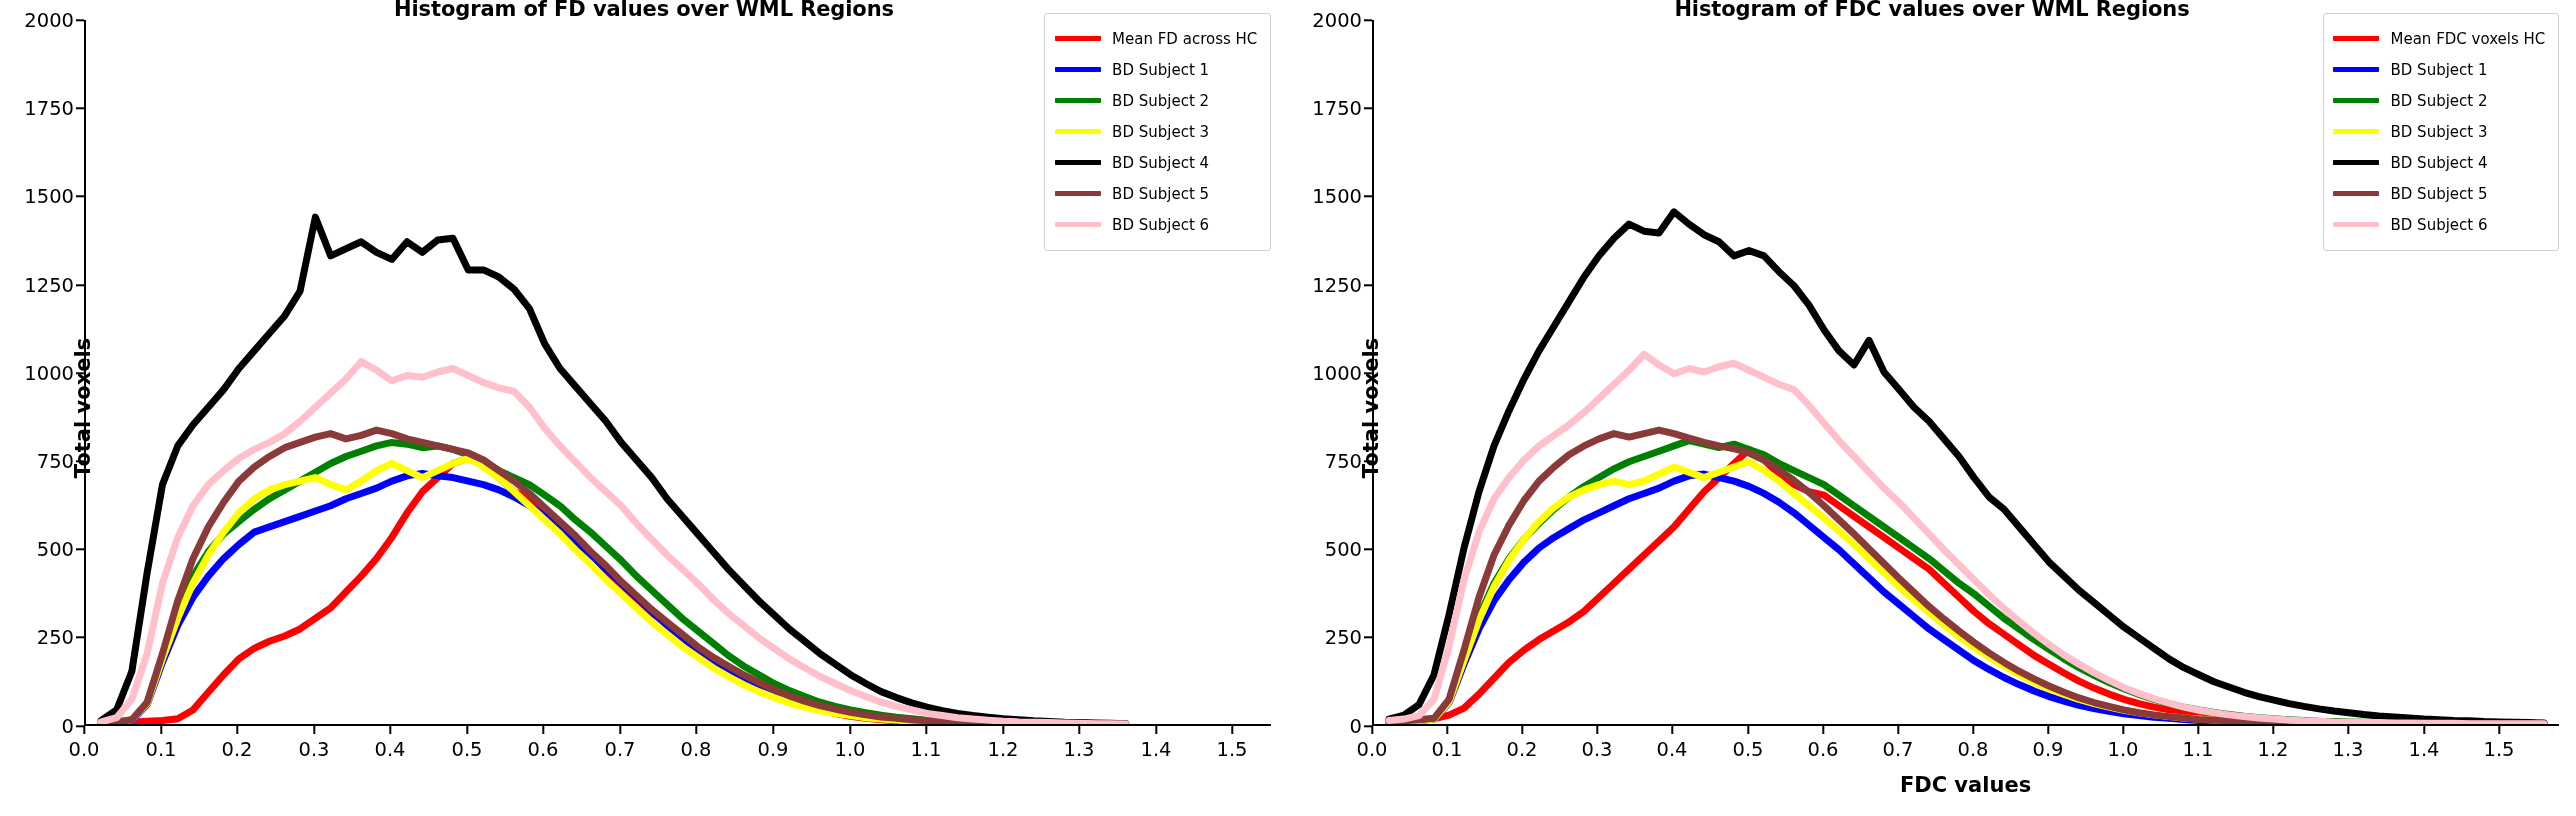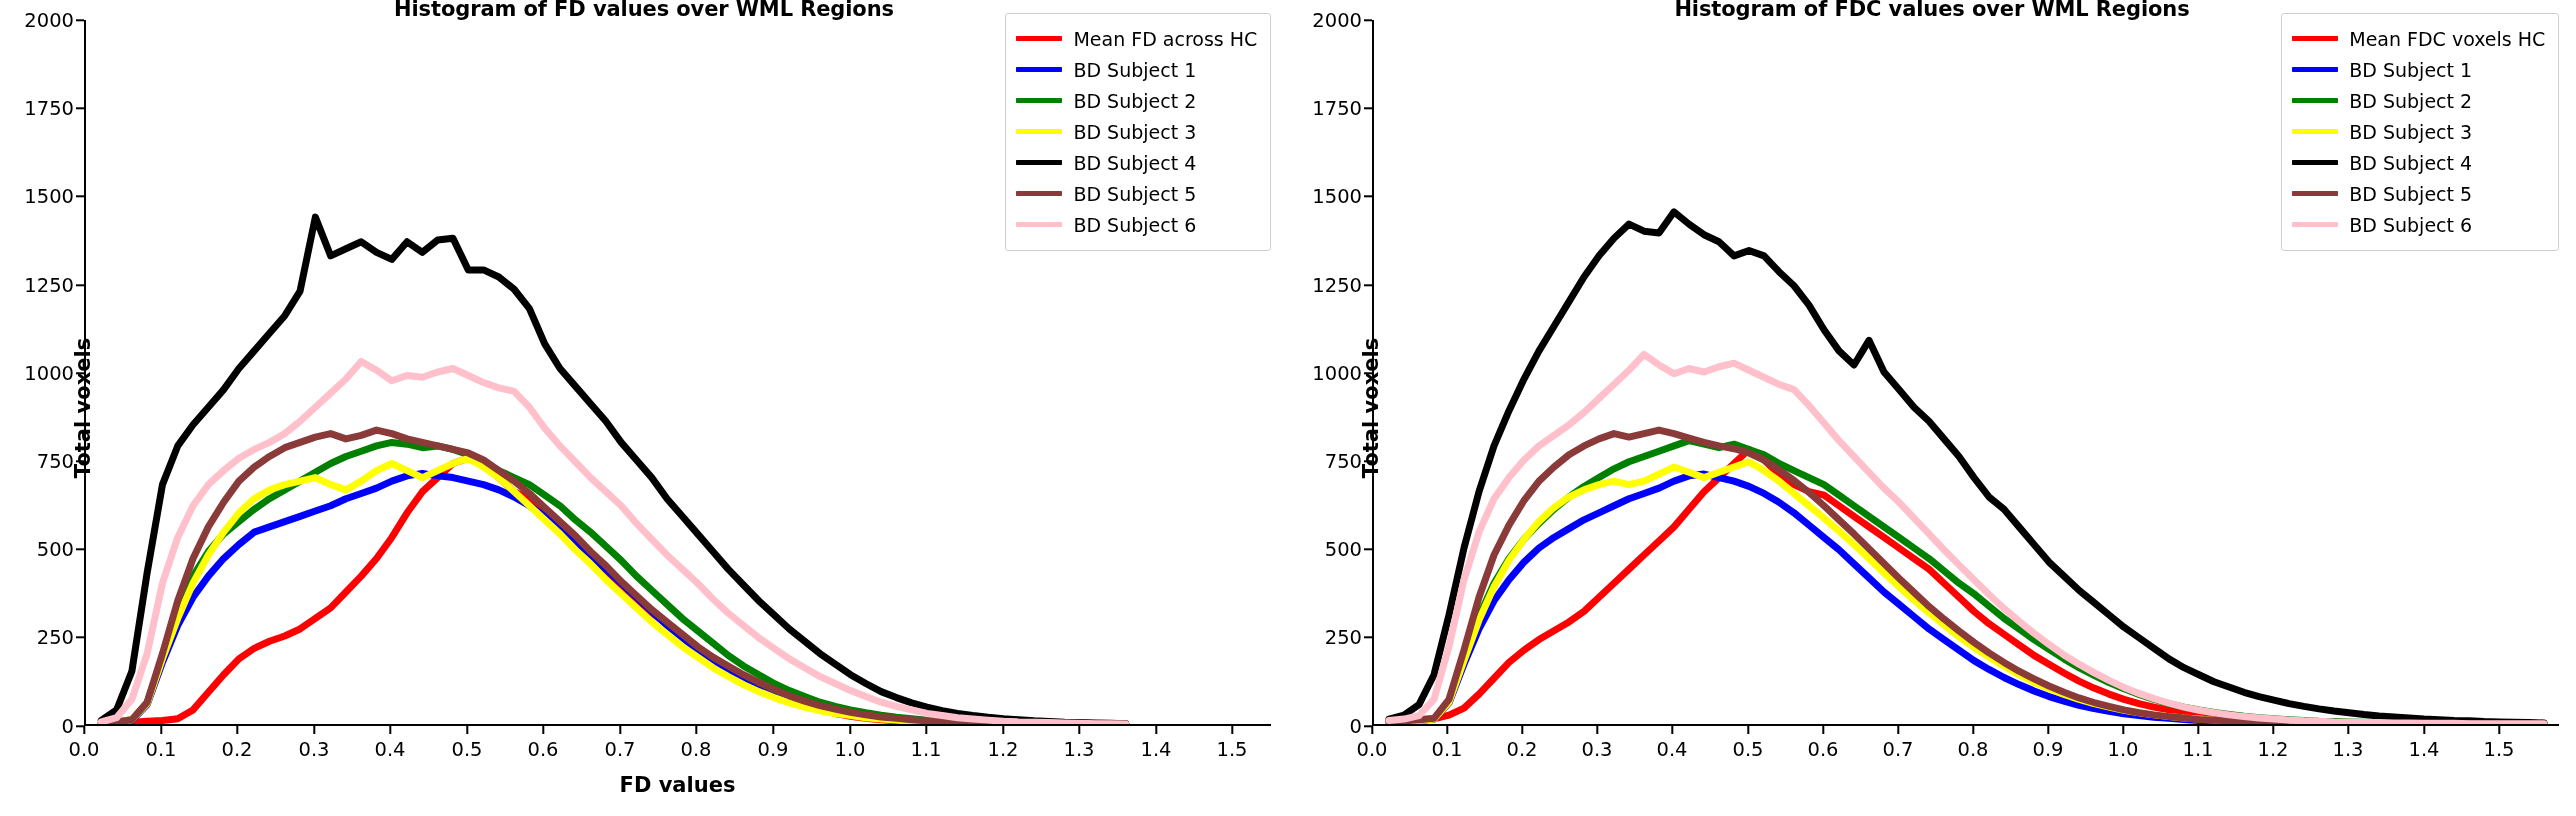--- a/index.html
+++ b/index.html
@@ -34,21 +34,21 @@
   .ylabel{position:absolute;left:13px;top:50%;transform:translateY(-50%) rotate(-90deg);
           transform-origin:center center;font-size:21px;font-weight:bold;color:#000;
           white-space:nowrap;font-family:"DejaVu Sans",sans-serif;}
   .xlabel{position:absolute;left:84px;width:1187px;top:773px;text-align:center;
           font-size:21px;font-weight:bold;color:#000;font-family:"DejaVu Sans",sans-serif;}
 
   .legend{position:absolute;right:17.4px;top:13px;background:#fff;border:0.7px solid #cfcfcf;
           border-radius:2.9px;padding:9.4px 12.3px 9.4px 9.4px;}
   .legrow{display:flex;align-items:center;height:31px;}
   .legline{width:46px;height:5px;border-radius:0.7px;margin-right:11.6px;flex:0 0 auto;}
-  .legtext{font-size:19px;color:#000;white-space:nowrap;font-family:"DejaVu Sans",sans-serif;}
+  .legtext{font-size:15px;color:#000;white-space:nowrap;font-family:"DejaVu Sans",sans-serif;}
 </style>
 </head>
 <body>
 
 <div class="figure">
 
   <div class="panel left">
     <div class="title">Histogram of FD values over WML Regions</div>
     <div class="ylabel">Total voxels</div>
     <div class="plotwrap">
@@ -111,21 +111,20 @@
           <div class="xtick" style="left: 919px;">1.2</div>
           <div class="xtickmark" style="left: 919px;"></div>
           <div class="xtick" style="left: 995px;">1.3</div>
           <div class="xtickmark" style="left: 995px;"></div>
           <div class="xtick" style="left: 1072px;">1.4</div>
           <div class="xtickmark" style="left: 1072px;"></div>
           <div class="xtick" style="left: 1148px;">1.5</div>
           <div class="xtickmark" style="left: 1148px;"></div>
         </div>
     </div>
-    <div class="xlabel">FD values</div>
     <div class="legend" id="lg0">
         <div class="legrow">
           <span class="legline" style="background: rgb(255, 0, 0);"></span>
           <span class="legtext">Mean FD across HC</span>
         </div>
         <div class="legrow">
           <span class="legline" style="background: rgb(0, 0, 255);"></span>
           <span class="legtext">BD Subject 1</span>
         </div>
         <div class="legrow">
@@ -214,20 +213,21 @@
           <div class="xtick" style="left: 901px;">1.2</div>
           <div class="xtickmark" style="left: 901px;"></div>
           <div class="xtick" style="left: 976px;">1.3</div>
           <div class="xtickmark" style="left: 976px;"></div>
           <div class="xtick" style="left: 1052px;">1.4</div>
           <div class="xtickmark" style="left: 1052px;"></div>
           <div class="xtick" style="left: 1127px;">1.5</div>
           <div class="xtickmark" style="left: 1127px;"></div>
         </div>
     </div>
+    <div class="xlabel">FDC values</div>
     <div class="legend" id="lg1">
         <div class="legrow">
           <span class="legline" style="background: rgb(255, 0, 0);"></span>
           <span class="legtext">Mean FDC voxels HC</span>
         </div>
         <div class="legrow">
           <span class="legline" style="background: rgb(0, 0, 255);"></span>
           <span class="legtext">BD Subject 1</span>
         </div>
         <div class="legrow">

